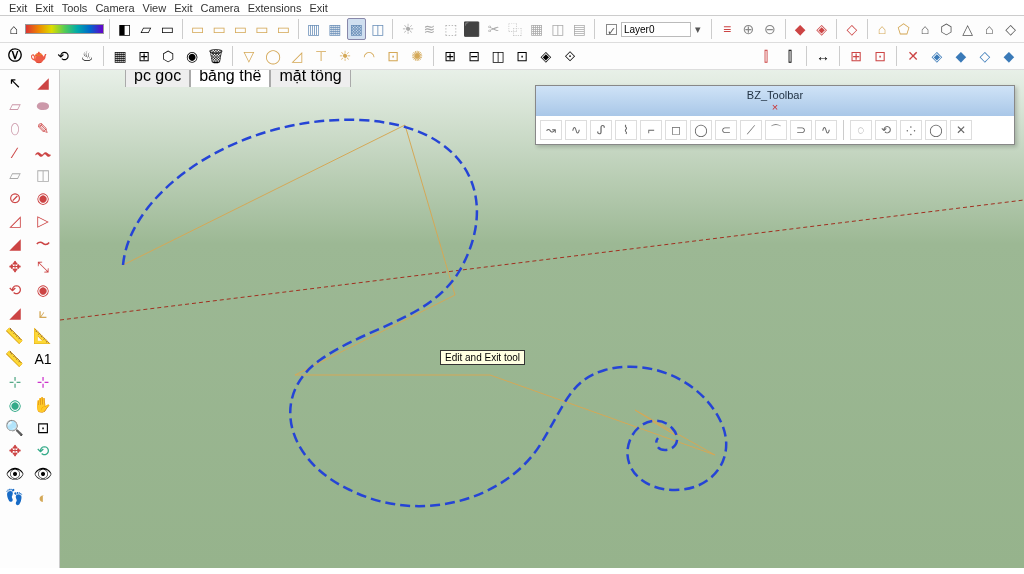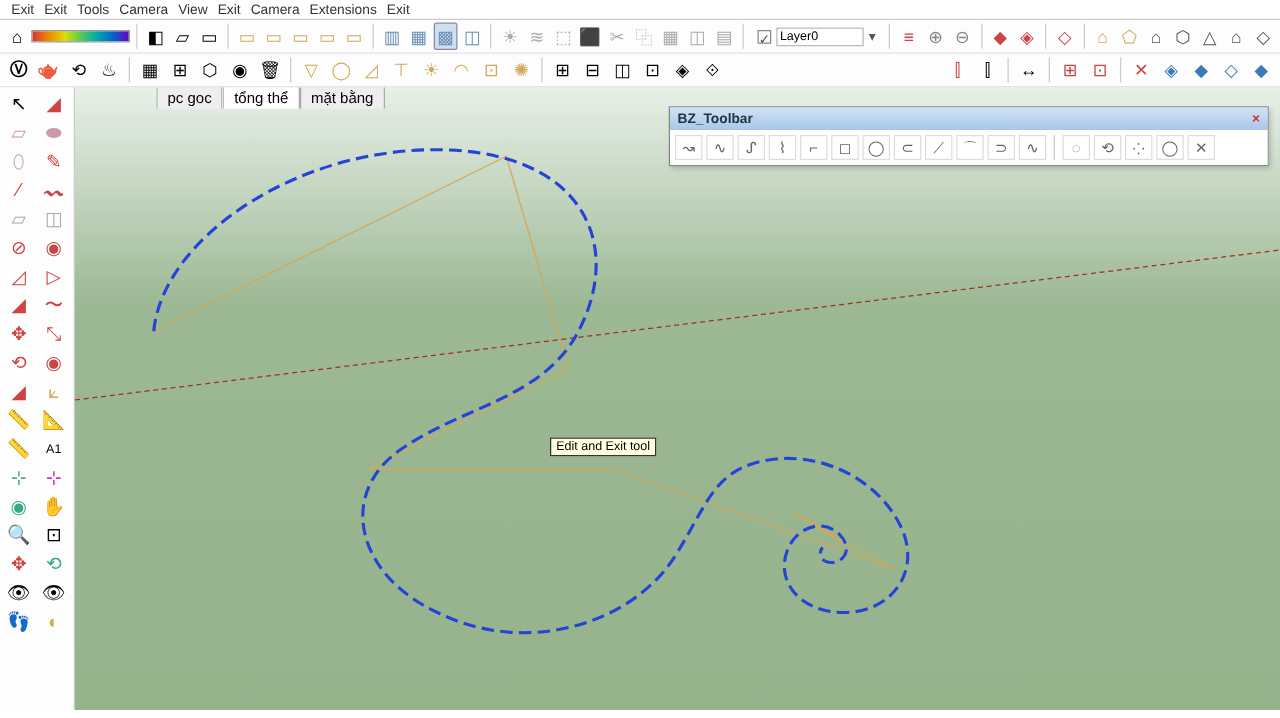--- a/index.html
+++ b/index.html
@@ -9,36 +9,36 @@
   .menubar span { padding: 0 3px; cursor: default; color: #333; }
   
   .toolbar-row { display: flex; align-items: center; gap: 2px; padding: 2px 4px; background: #fdfdfd; border-bottom: 1px solid #ddd; min-height: 26px; }
   .tool-btn { width: 22px; height: 22px; display: flex; align-items: center; justify-content: center; border: 1px solid transparent; border-radius: 2px; cursor: pointer; font-size: 14px; }
   .sep { width: 1px; height: 20px; background: #ccc; margin: 0 3px; }
   .gradient-strip { width: 90px; height: 10px; background: linear-gradient(90deg,#d33,#e80,#dd0,#5c5,#0aa,#06c,#60c); border:1px solid #999; }
   .layer-box { display:flex; align-items:center; gap:4px; padding:0 6px; color:#555; }
   .layer-box input { width:70px; font-size:10px; border:1px solid #bbb; padding:1px 2px;}
   
   .scene-tabs { display:flex; gap:0; margin-left:60px; height:18px; align-items:flex-end;}
-  .scene-tab { padding:2px 8px; border:1px solid #aaa; border-bottom:none; background:#eee; font-size:12px; cursor:pointer; border-radius:3px 3px 0 0;}
+  .scene-tab { padding:2px 8px; border:1px solid #aaa; border-bottom:none; background:#eee; font-size:16px; cursor:pointer; border-radius:3px 3px 0 0;}
   .scene-tab.active { background:#fff; }
   
   .workspace { position: relative; display:flex; height: calc(574px - 16px - 30px - 30px); }
   
   .left-tools { width:60px; background:#fdfdfd; border-right:1px solid #ccc; display:grid; grid-template-columns:1fr 1fr; gap:1px; padding:2px; align-content:start; overflow:hidden;}
   .left-tools .tool-btn { width:26px; height:22px; font-size:15px;}
   
   .viewport { flex:1; position:relative; background: linear-gradient(180deg, #e8f0e8 0%, #9cb894 35%, #96b38c 100%); overflow:hidden;}
   
   .curve-path { position:absolute; inset:0; pointer-events:none;}
   
   .tooltip { position:absolute; background:#ffffe1; border:1px solid #333; padding:1px 4px; font-size:10px; white-space:nowrap; z-index:50;}
   
   .floating-panel { position:absolute; background:#f4f4f4; border:1px solid #888; box-shadow:2px 2px 4px rgba(0,0,0,.2); z-index:40;}
-  .panel-header { background: linear-gradient(180deg,#cfe3f7,#a9c7e8); padding:3px 6px; font-size:11px; font-weight:bold; color:#234; display:flex; justify-content:space-between; align-items:center;}
+  .panel-header { background: linear-gradient(180deg,#cfe3f7,#a9c7e8); padding:3px 6px; font-size:11px; font-weight:normal; color:#234; display:flex; justify-content:space-between; align-items:center;flex-direction:column;}
   .panel-header .close { color:#c33; cursor:pointer; font-size:11px;}
   .panel-body { padding:4px; display:flex; gap:3px; flex-wrap:nowrap; background:#fff;}
   .panel-body .mini { width:22px; height:20px; display:flex; align-items:center; justify-content:center; border:1px solid #ddd; font-size:12px; color:#666; cursor:pointer;}
   .panel-body .sep-v { width:1px; background:#ccc; margin:0 3px;}
   .checkbox { width:11px;height:11px;border:1px solid #888;display:inline-block;vertical-align:middle;}
 </style>
 </head>
 <body>
 
 <div class="menubar">
@@ -170,41 +170,41 @@
     <div class="tool-btn" style="color:#c44">〜</div>
     <div class="tool-btn" style="color:#c44">✥</div>
     <div class="tool-btn" style="color:#c44">⤡</div>
     <div class="tool-btn" style="color:#c44">⟲</div>
     <div class="tool-btn" style="color:#c44">◉</div>
     <div class="tool-btn" style="color:#c44">◢</div>
     <div class="tool-btn" style="color:#d4a857">⟀</div>
     <div class="tool-btn" style="color:#d4a857">📏</div>
     <div class="tool-btn" style="color:#d4a857">📐</div>
     <div class="tool-btn" style="color:#d4a857">📏</div>
-    <div class="tool-btn" style="font-size:10px">A1</div>
+    <div class="tool-btn" style="font-size:14px">A1</div>
     <div class="tool-btn" style="color:#5a8">⊹</div>
     <div class="tool-btn" style="color:#c3c">⊹</div>
     <div class="tool-btn" style="color:#3a8">◉</div>
     <div class="tool-btn" style="color:#d4a857">✋</div>
     <div class="tool-btn">🔍</div>
     <div class="tool-btn">⊡</div>
     <div class="tool-btn" style="color:#c44">✥</div>
     <div class="tool-btn" style="color:#3a8">⟲</div>
     <div class="tool-btn">👁</div>
     <div class="tool-btn">👁</div>
     <div class="tool-btn">👣</div>
     <div class="tool-btn" style="color:#d4a857">◐</div>
   </div>
 
   <div class="viewport">
 
     <div class="scene-tabs" style="position:absolute;top:-1px;left:5px">
       <div class="scene-tab">pc goc</div>
-      <div class="scene-tab active">tổng thể</div>
-      <div class="scene-tab">mặt bằng</div>
+      <div class="scene-tab active">bằng thể</div>
+      <div class="scene-tab">mặt tổng</div>
     </div>
 
     <svg class="curve-path" viewBox="0 0 964 498">
 
       <line x1="0" y1="250" x2="964" y2="130" stroke="#a03020" stroke-width="1" stroke-dasharray="4,3"></line>
 
       <g stroke="#d4a857" stroke-width="1" fill="none">
         <line x1="63" y1="195" x2="345" y2="55"></line>
         <line x1="345" y1="55" x2="395" y2="225"></line>
         <line x1="395" y1="225" x2="235" y2="305"></line>

